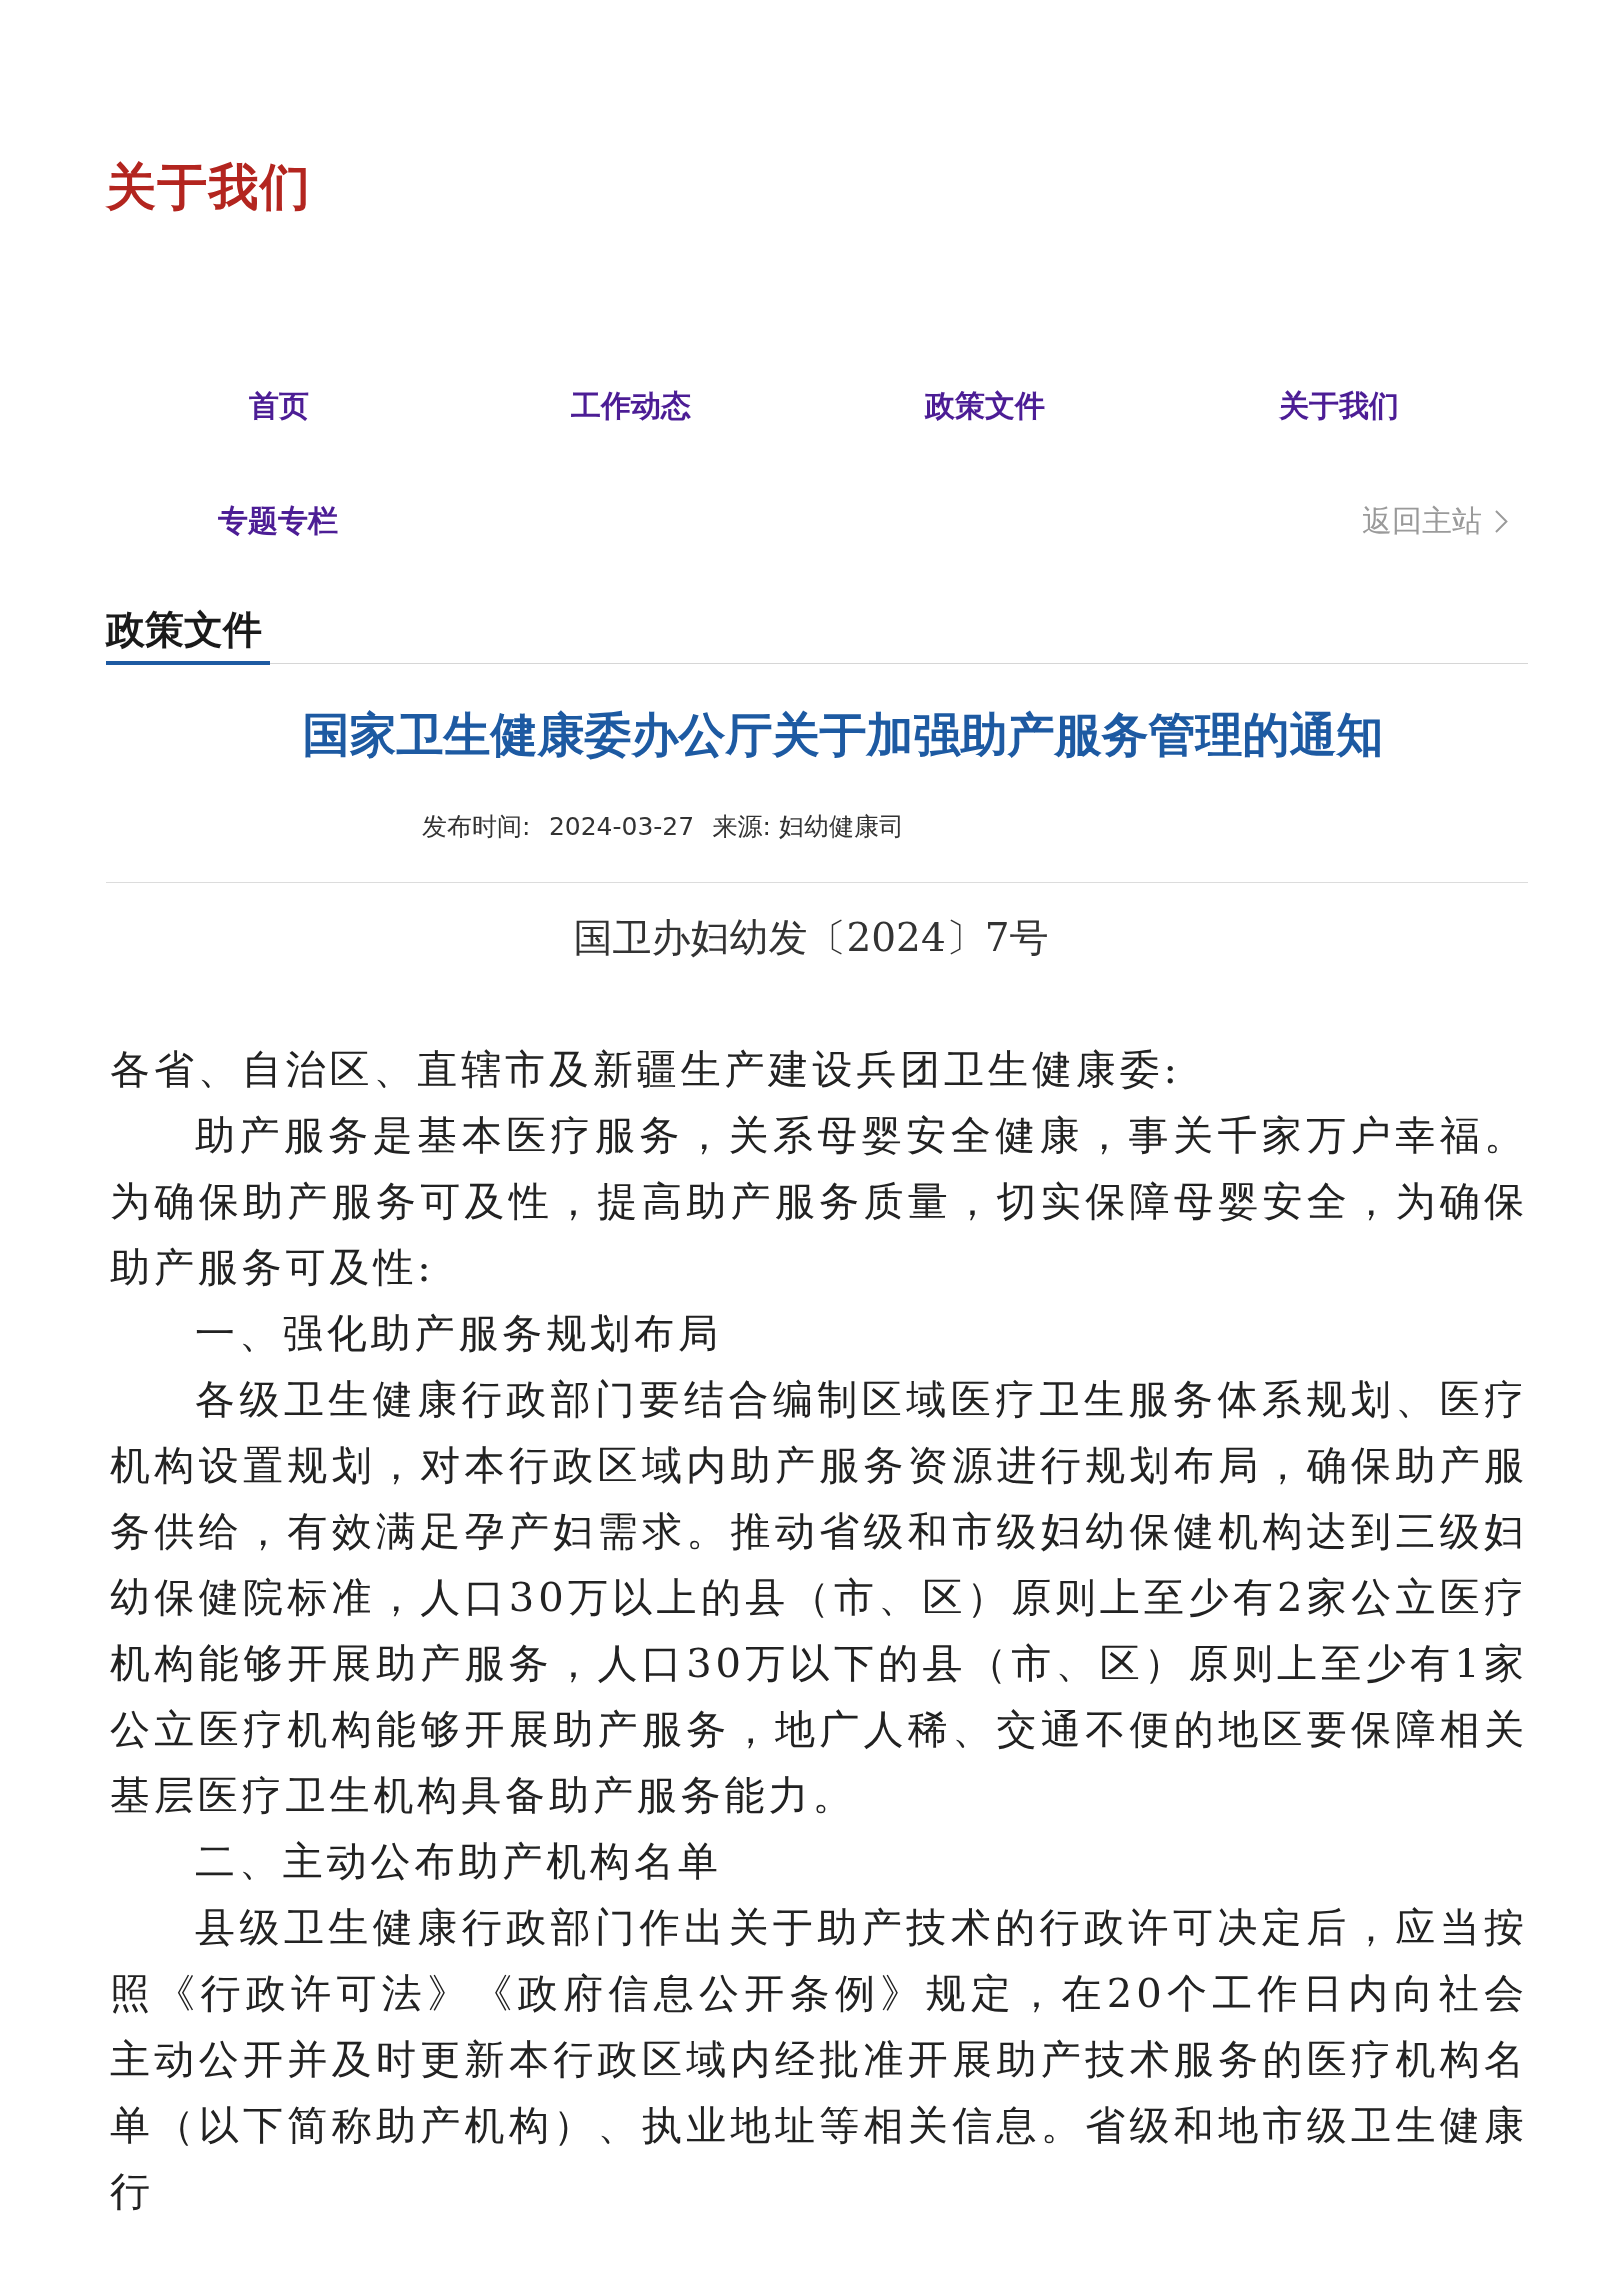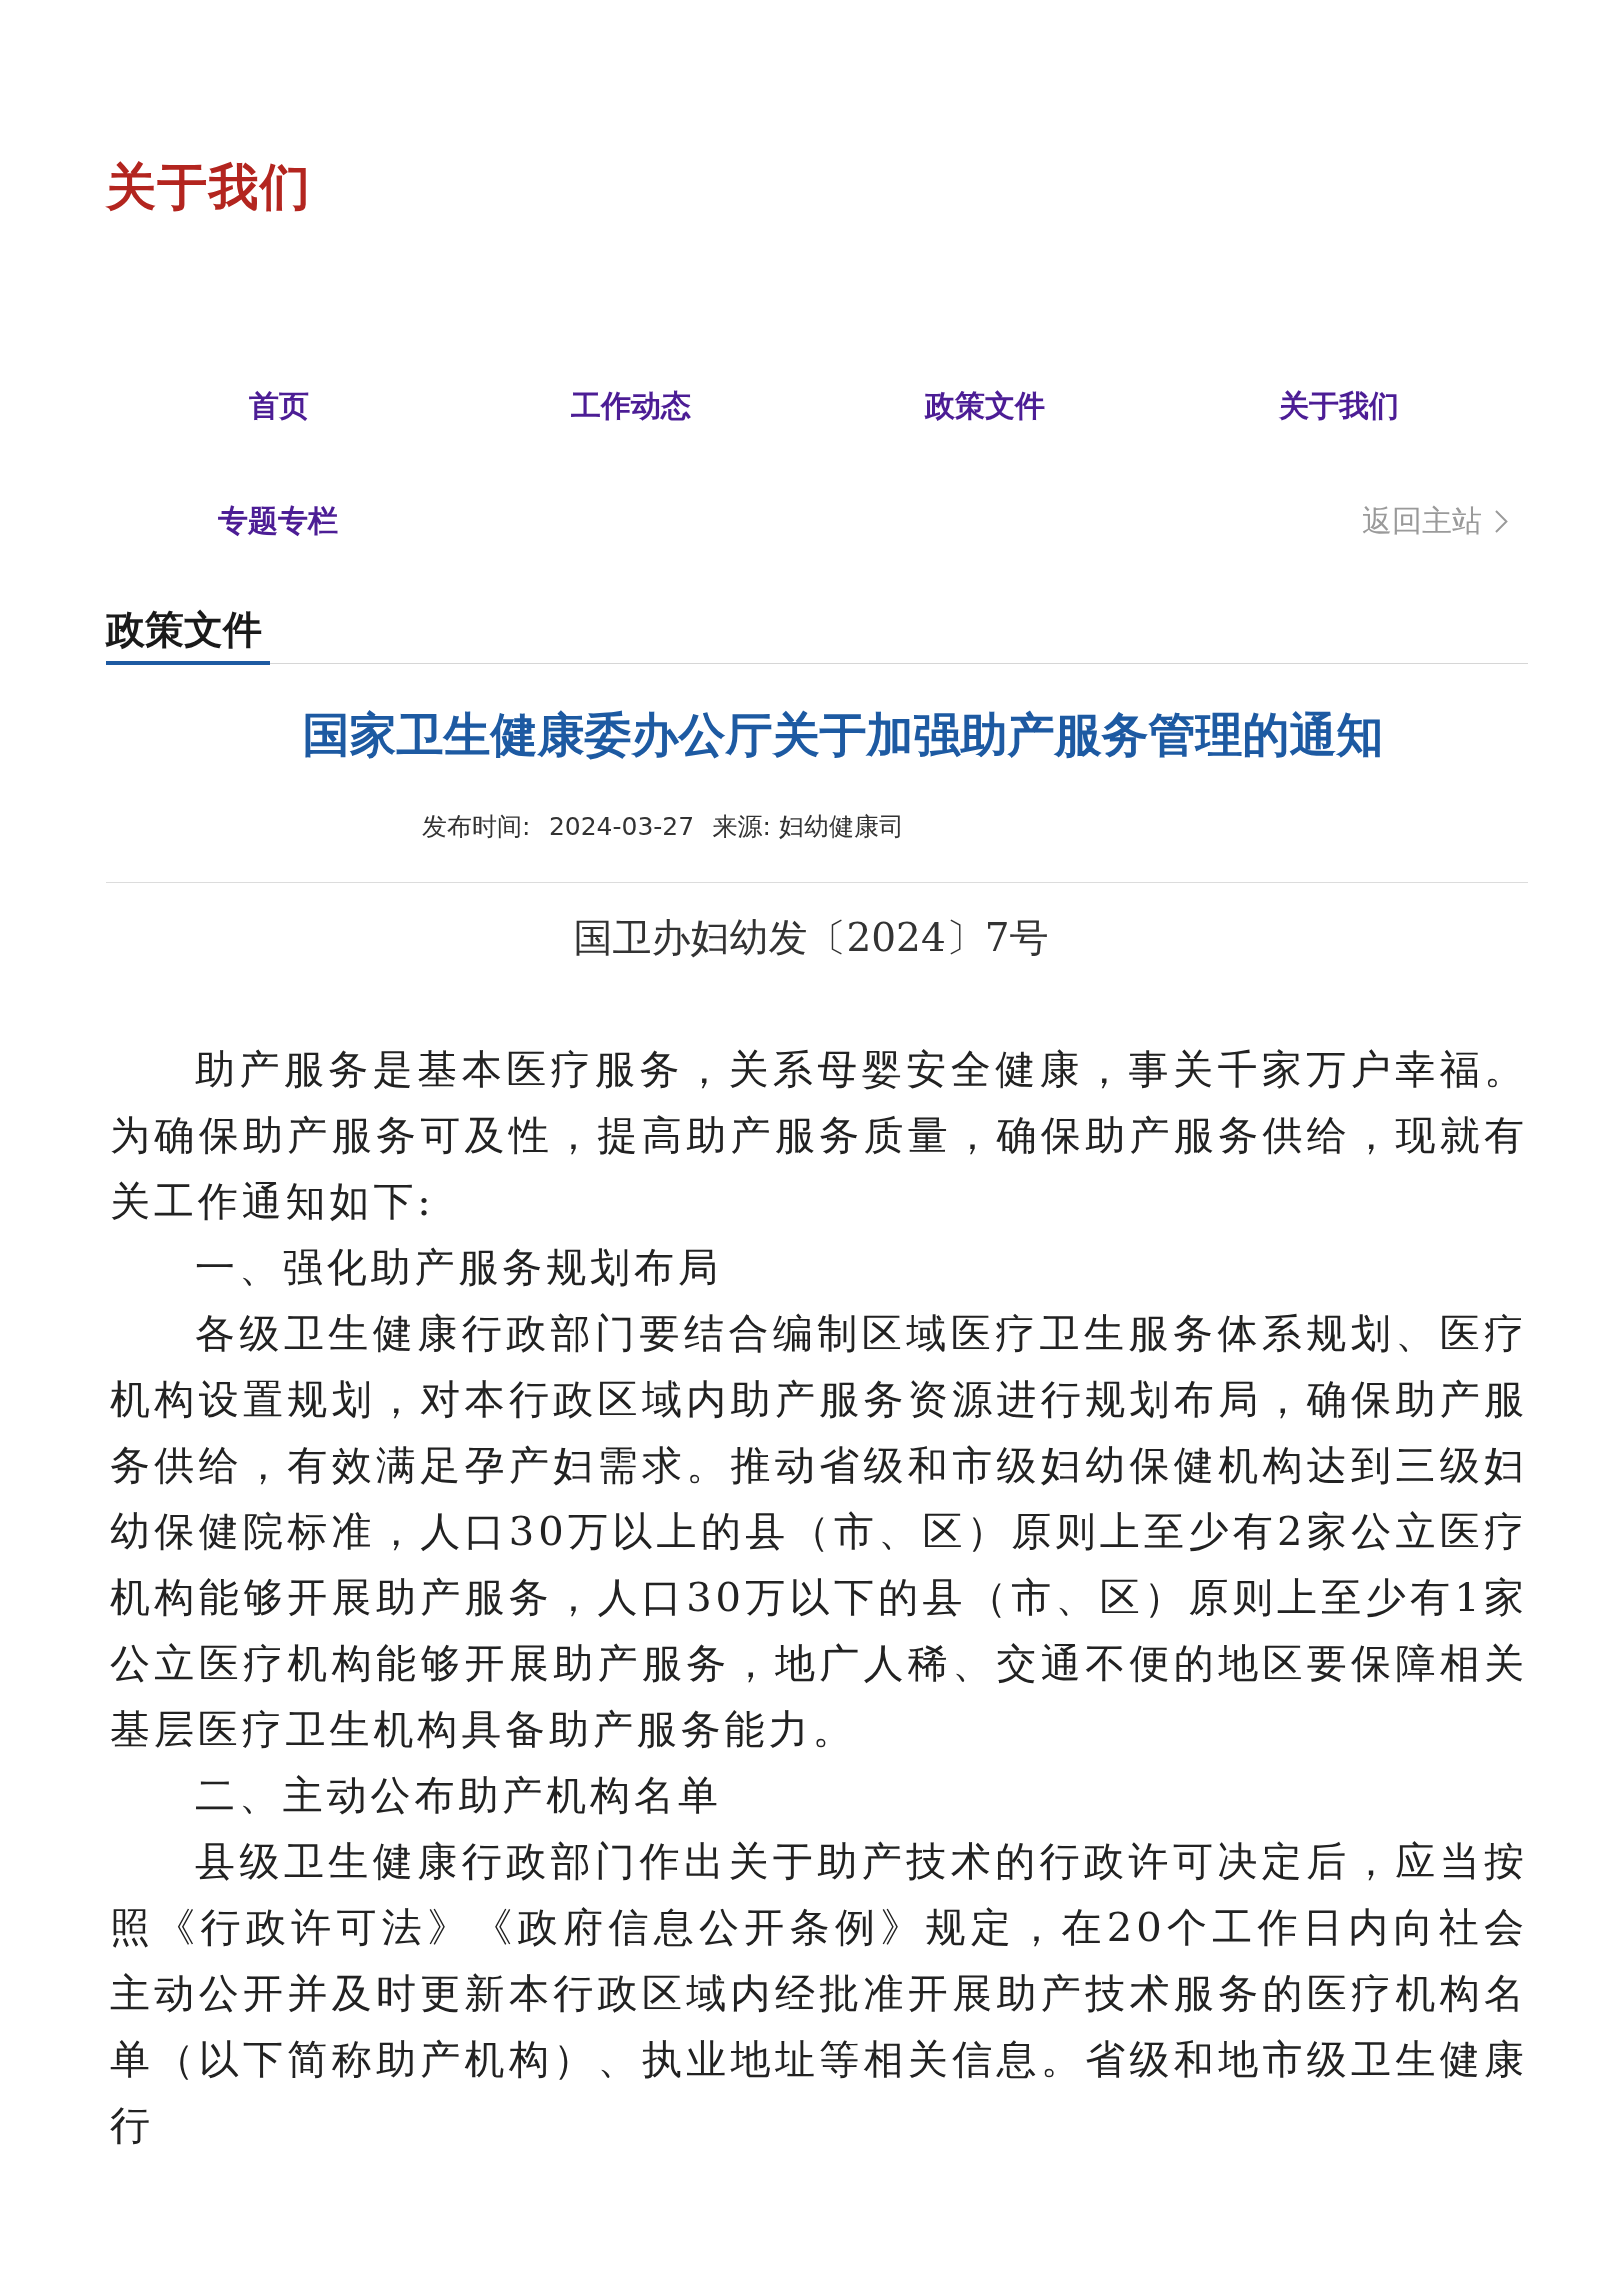--- a/index.html
+++ b/index.html
@@ -46,19 +46,20 @@
 <h1 class="article-title" style="margin:0;font-weight:bold;padding-left:32px;">国家卫生健康委办公厅关于加强助产服务管理的通知</h1>
 
 <div class="meta">
   <span>发布时间:</span><span>2024-03-27</span><span>来源: 妇幼健康司</span>
 </div>
 <div class="meta-rule"></div>
 
 <div class="doc-number">国卫办妇幼发〔2024〕7号</div>
 
 <div class="body-text">
-  <p class="indent">助产服务是基本医疗服务，关系母婴安全健康，事关千家万户幸福。为确保助产服务可及性，提高助产服务质量，确保助产服务供给，现就有关工作通知如下:</p>
+  <p>各省、自治区、直辖市及新疆生产建设兵团卫生健康委:</p>
+  <p class="indent">助产服务是基本医疗服务，关系母婴安全健康，事关千家万户幸福。为确保助产服务可及性，提高助产服务质量，切实保障母婴安全，为确保助产服务可及性:</p>
   <p class="heading-line">一、强化助产服务规划布局</p>
   <p class="indent">各级卫生健康行政部门要结合编制区域医疗卫生服务体系规划、医疗机构设置规划，对本行政区域内助产服务资源进行规划布局，确保助产服务供给，有效满足孕产妇需求。推动省级和市级妇幼保健机构达到三级妇幼保健院标准，人口30万以上的县（市、区）原则上至少有2家公立医疗机构能够开展助产服务，人口30万以下的县（市、区）原则上至少有1家公立医疗机构能够开展助产服务，地广人稀、交通不便的地区要保障相关基层医疗卫生机构具备助产服务能力。</p>
   <p class="heading-line">二、主动公布助产机构名单</p>
   <p class="indent">县级卫生健康行政部门作出关于助产技术的行政许可决定后，应当按照《行政许可法》《政府信息公开条例》规定，在20个工作日内向社会主动公开并及时更新本行政区域内经批准开展助产技术服务的医疗机构名单（以下简称助产机构）、执业地址等相关信息。省级和地市级卫生健康行</p>
 </div>
 
 
 </body></html>

